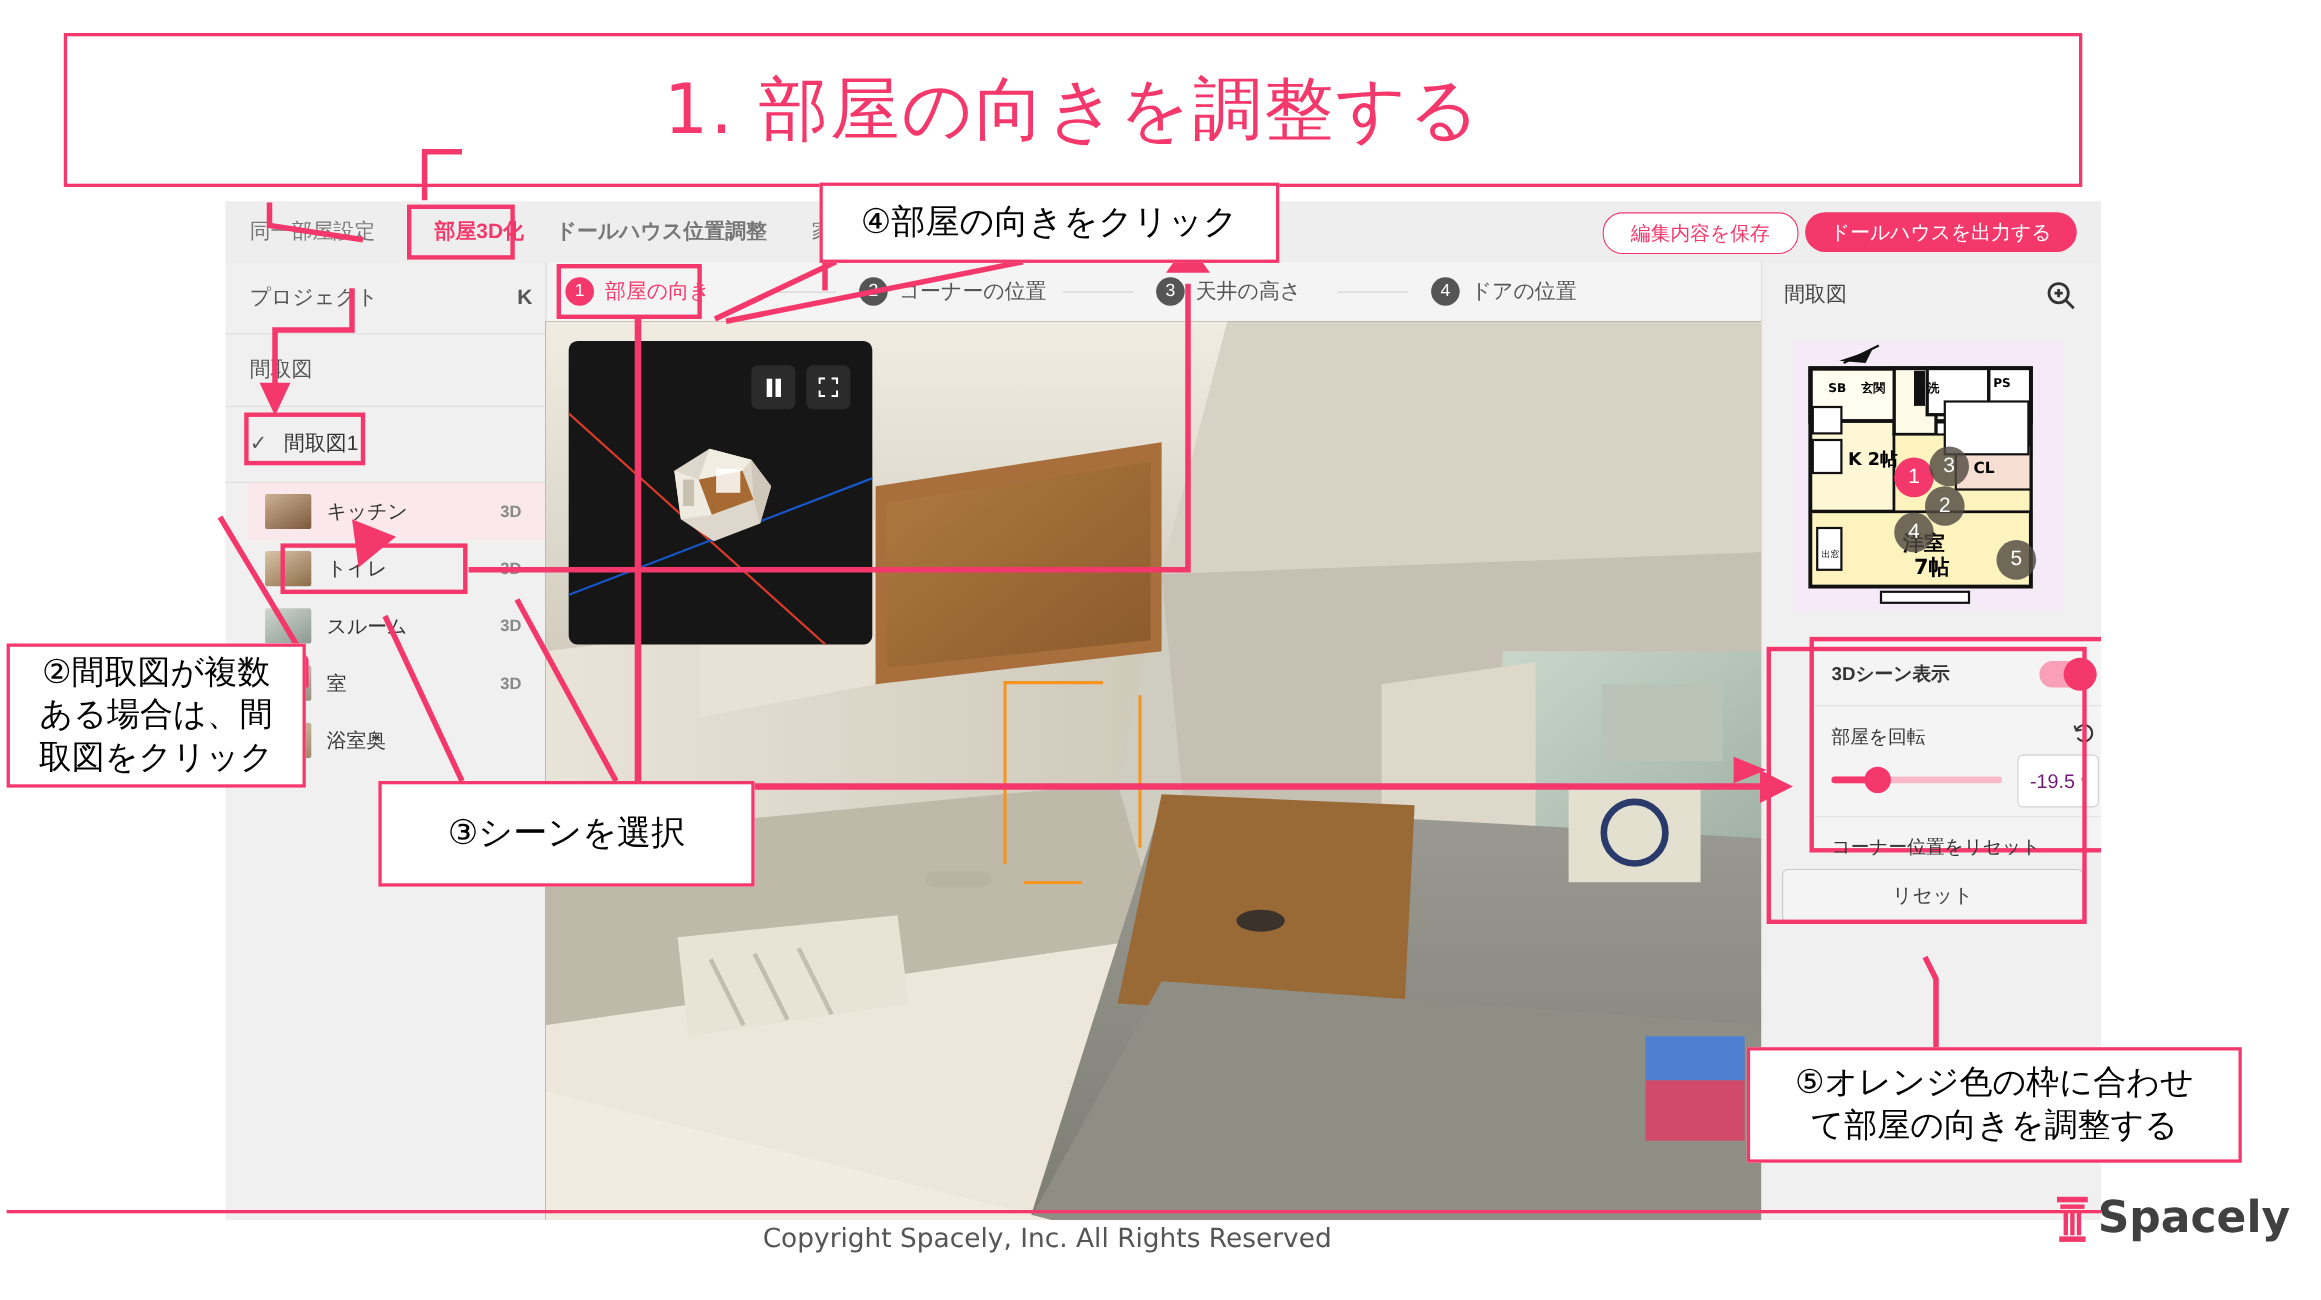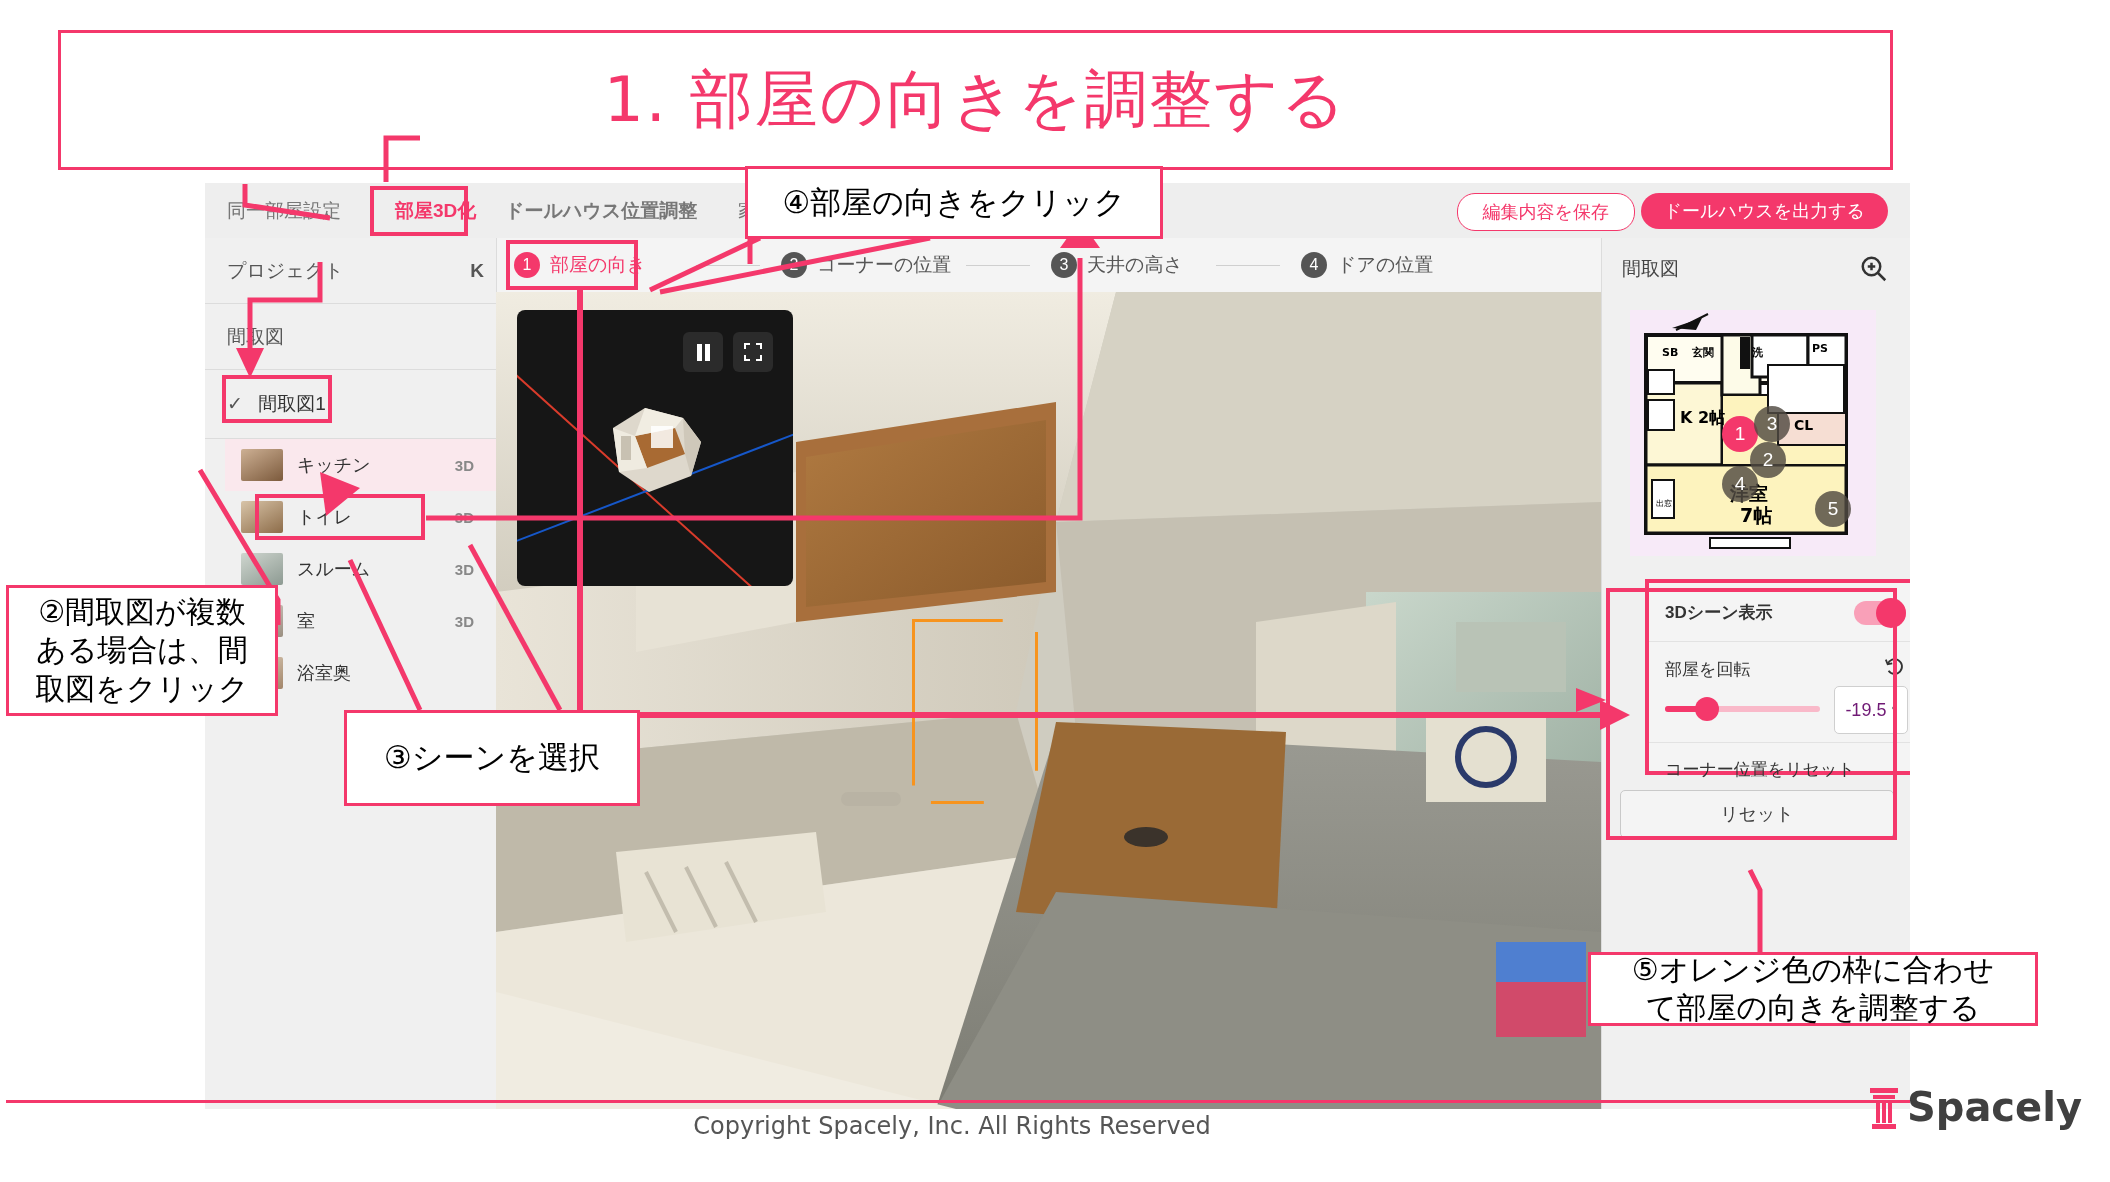--- a/index.html
+++ b/index.html
@@ -201,23 +201,23 @@
   
   #anno{position:absolute;left:0;top:0;width:2110px;height:1182px;pointer-events:none;}
   .callout{
     position:absolute;background:#fff;border:3px solid #f4386b;box-sizing:border-box;
     display:flex;align-items:center;justify-content:center;
     font-family:"DejaVu Sans",sans-serif;color:#000;line-height:1.28;
     text-align:center;
   }
   #co1{left:104px;top:92px;width:283px;height:92px;font-size:31px;padding:0 8px;}
   #co2{left:6px;top:585px;width:272px;height:131px;font-size:30px;padding:0 10px;}
-  #co3{left:344px;top:710px;width:296px;height:96px;font-size:31px;}
+  #co3{left:344px;top:710px;width:342px;height:96px;font-size:31px;}
   #co4{left:745px;top:166px;width:418px;height:73px;font-size:31px;}
-  #co5{left:1588px;top:952px;width:450px;height:74px;font-size:30px;padding:0 28px;}
+  #co5{left:1588px;top:952px;width:450px;height:105px;font-size:30px;padding:0 28px;}
 
   .hi{position:absolute;border:4px solid #f4386b;box-sizing:border-box;background:transparent;}
   #hi-tab3d{left:370px;top:186px;width:98px;height:50px;}
   #hi-step1{left:506px;top:240px;width:132px;height:50px;}
   #hi-plan1{left:222px;top:375px;width:110px;height:48px;}
   #hi-kitchen{left:255px;top:494px;width:170px;height:46px;}
   #hi-ctrl{left:1606px;top:588px;width:291px;height:252px;}
 
   #footer-line{
     position:absolute;left:6px;top:1100px;width:1904px;height:3px;background:#f4386b;

